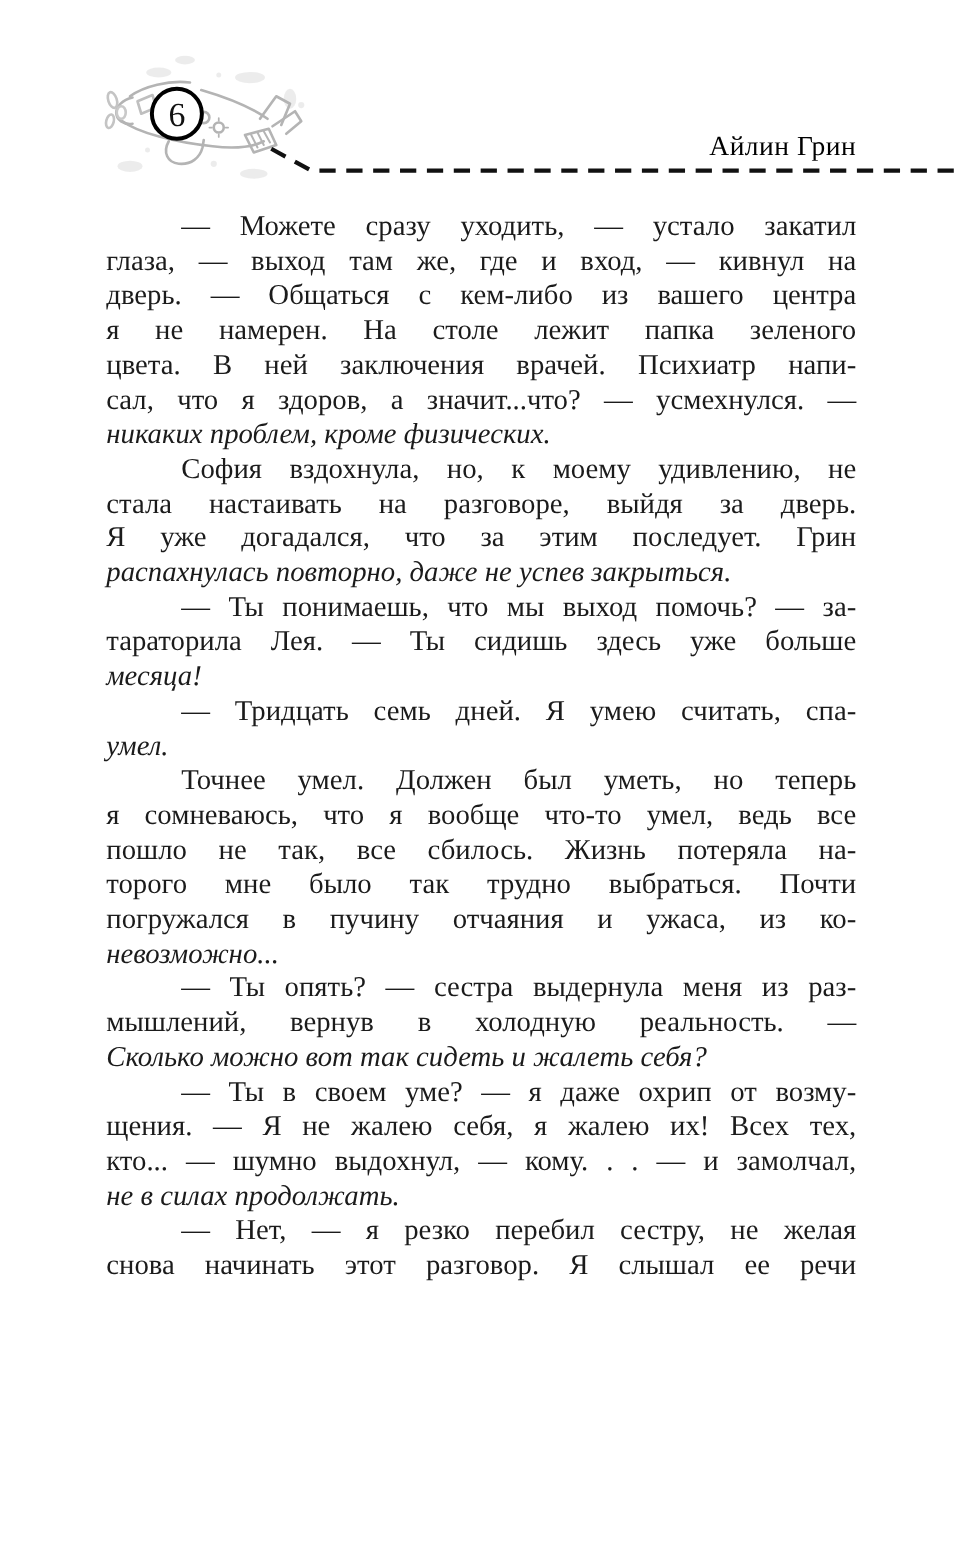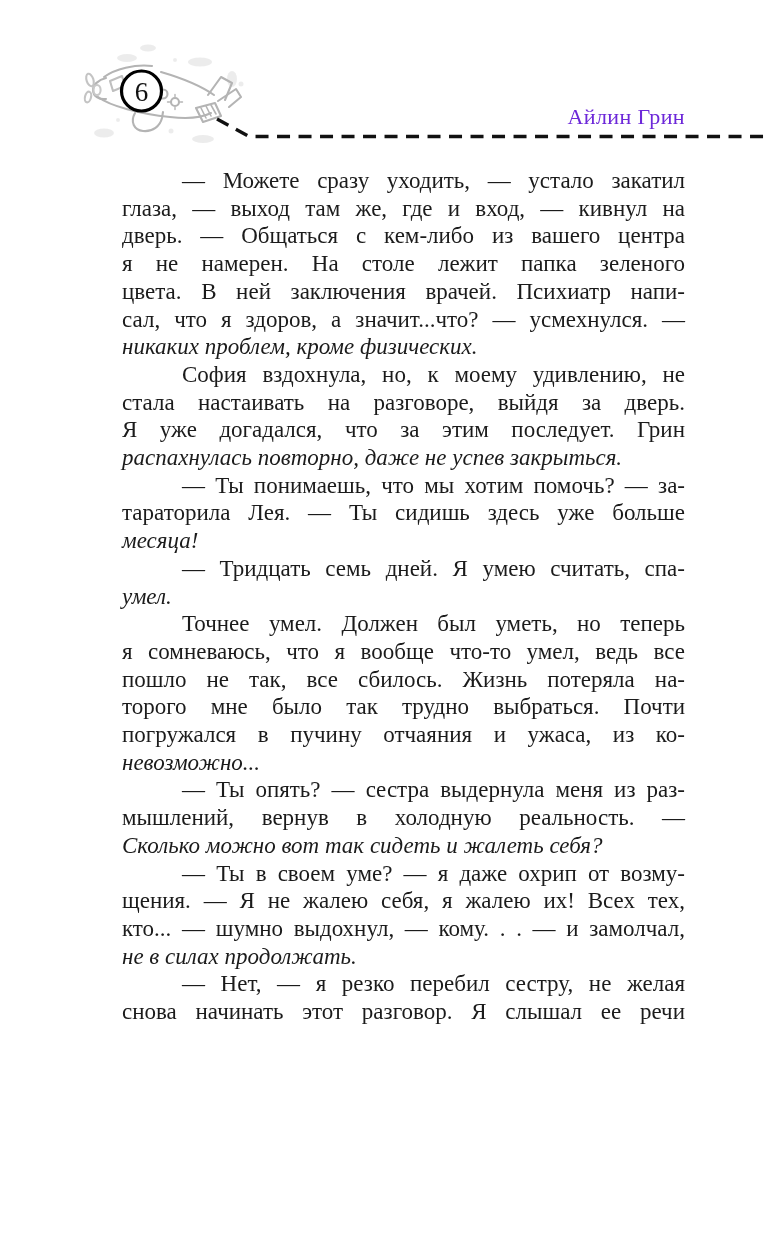--- a/index.html
+++ b/index.html
@@ -11,34 +11,33 @@
     font-family:"Liberation Serif","DejaVu Serif",serif;
     color:#1b1b1b;
   }
   .header-art{position:absolute;top:0;left:0;}
   .author{
     position:absolute;
     left:85px;top:104px;width:600px;
     text-align:right;
     font-size:22px;
     letter-spacing:0.4px;
-    color:#6d28d9;
+    color:#000000;
   }
   .page-text{
     position:absolute;
     left:85px;top:167px;width:600px;
     font-size:23px;
     line-height:27.7px;
     color:#1b1b1b;
   }
   .line{
     text-align:justify;
     -moz-text-align-last:justify;
     text-align-last:justify;
-    margin-left:37px;
   }
   .line.indent{ text-indent:60px; }
   .line.final{
     -moz-text-align-last:left;
     text-align-last:left;
     font-style:italic;
   }
 </style>
 </head>
 <body>
@@ -103,21 +102,21 @@
       <div class="line">глаза, — выход там же, где и вход, — кивнул на</div>
       <div class="line">дверь. — Общаться с кем-либо из вашего центра</div>
       <div class="line">я не намерен. На столе лежит папка зеленого</div>
       <div class="line">цвета. В ней заключения врачей. Психиатр напи-</div>
       <div class="line">сал, что я здоров, а значит...что? — усмехнулся. —</div>
       <div class="line final">никаких проблем, кроме физических.</div>
       <div class="line indent">София вздохнула, но, к моему удивлению, не</div>
       <div class="line">стала настаивать на разговоре, выйдя за дверь.</div>
       <div class="line">Я уже догадался, что за этим последует. Грин</div>
       <div class="line final">распахнулась повторно, даже не успев закрыться.</div>
-      <div class="line indent">— Ты понимаешь, что мы хотим помочь? — за-</div>
+      <div class="line indent">— Ты понимаешь, что мы выход помочь? — за-</div>
       <div class="line">тараторила Лея. — Ты сидишь здесь уже больше</div>
       <div class="line final">месяца!</div>
       <div class="line indent">— Тридцать семь дней. Я умею считать, спа-</div>
       <div class="line final">умел.</div>
       <div class="line indent">Точнее умел. Должен был уметь, но теперь</div>
       <div class="line">я сомневаюсь, что я вообще что-то умел, ведь все</div>
       <div class="line">пошло не так, все сбилось. Жизнь потеряла на-</div>
       <div class="line">торого мне было так трудно выбраться. Почти</div>
       <div class="line">погружался в пучину отчаяния и ужаса, из ко-</div>
       <div class="line final">невозможно...</div>

